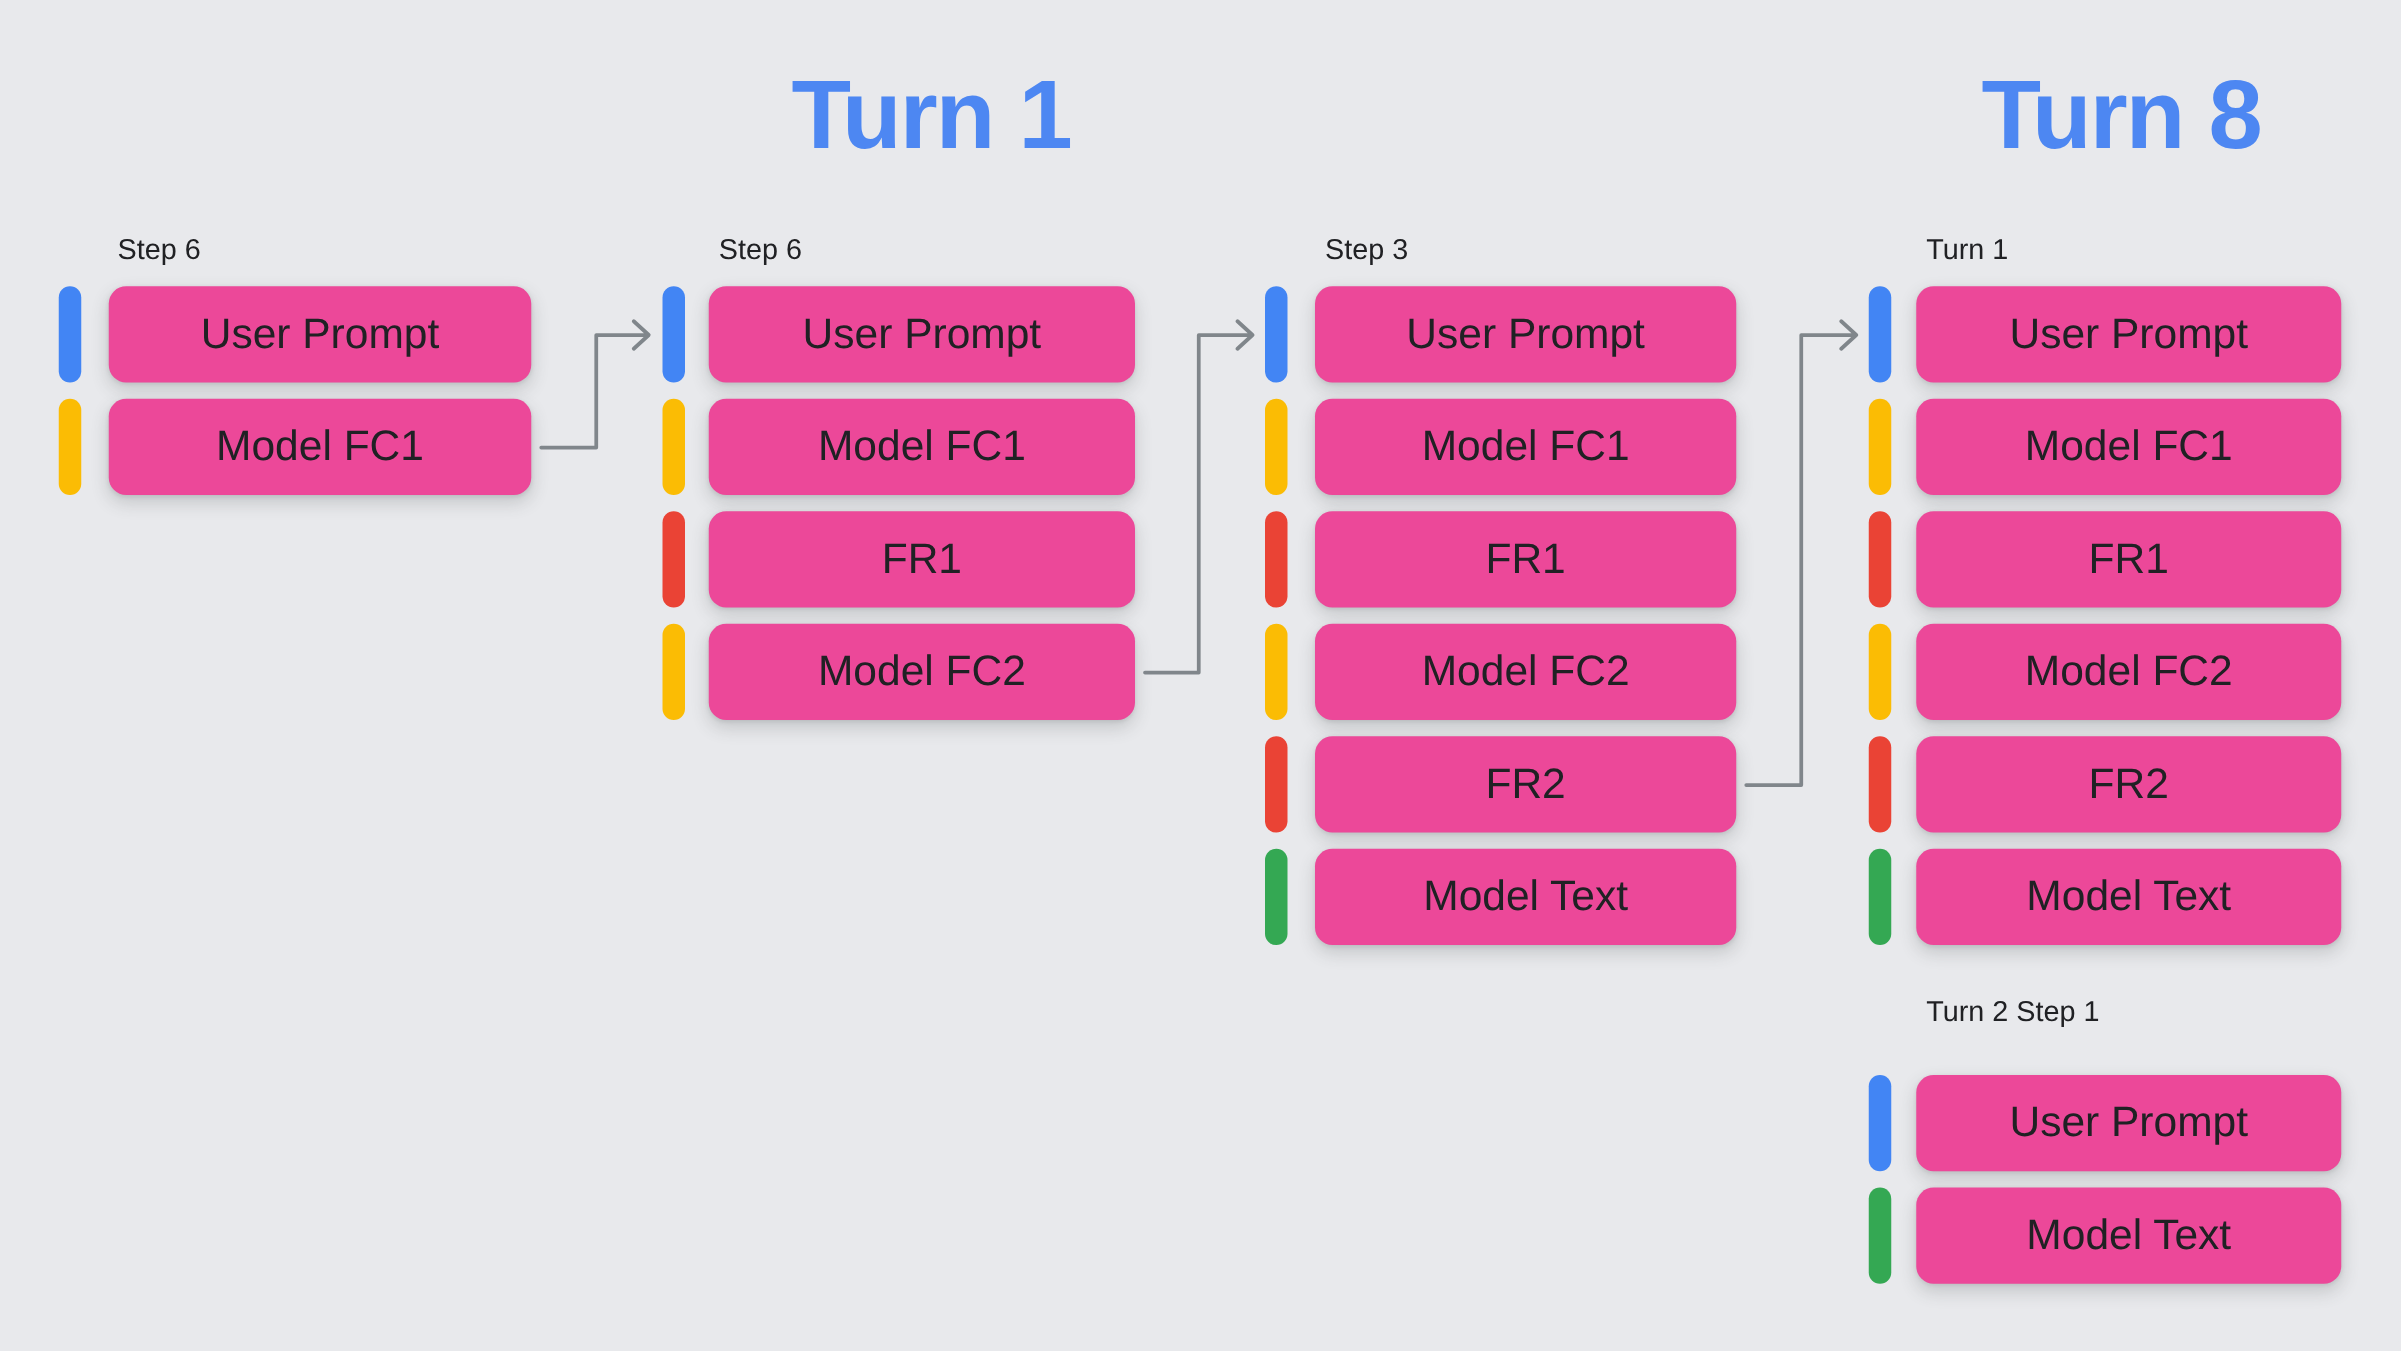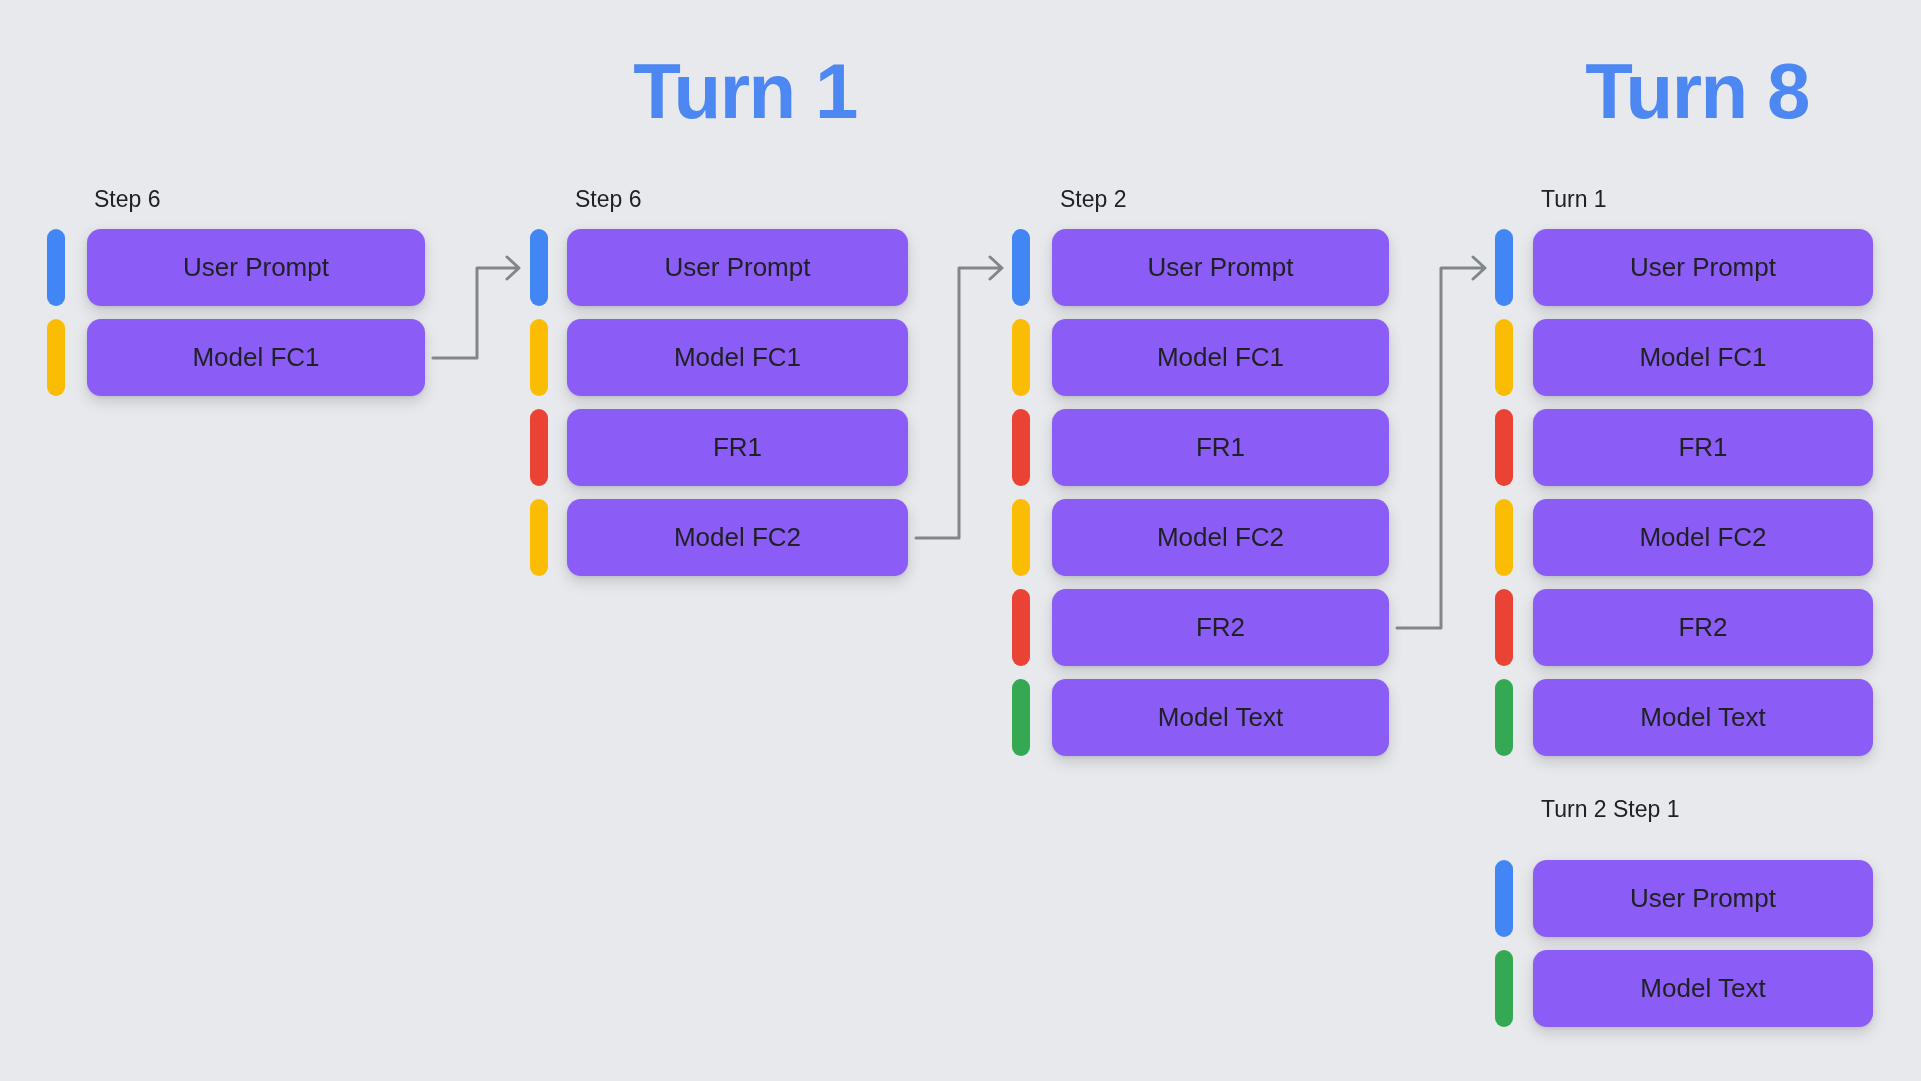--- a/index.html
+++ b/index.html
@@ -38,43 +38,43 @@
     width:18px;height:77px;border-radius:9px;
   }
   .bar-blue{background:#4285F4;}
   .bar-yellow{background:#FBBC04;}
   .bar-red{background:#EA4335;}
   .bar-green{background:#34A853;}
   .box{
     position:absolute;
     left:var(--ox);top:var(--ty);
     width:var(--ow);height:77px;
-    background:#8b5cf6;border-radius:14px;
+    background:#ec4899;border-radius:14px;
     box-shadow:0 6px 14px rgba(60,64,67,.20),0 1px 3px rgba(60,64,67,.10);
     display:flex;align-items:center;justify-content:center;
-    font-size:26px;font-weight:400;color:#202124;
+    font-size:34px;font-weight:400;color:#202124;
     white-space:nowrap;
   }
   #arrows{position:absolute;left:0;top:0;}
   #arrows path{
     stroke:#80868B;stroke-width:3;fill:none;
     stroke-linecap:round;stroke-linejoin:round;
   }
 </style>
 </head>
 <body>
 
 <div id="page">
 
   <div class="title" style="left:745px;">Turn 1</div>
   <div class="title" style="left:1697px;">Turn 8</div>
 
   <div class="col-label" style="left:94px;  top:186px;">Step 6</div>
   <div class="col-label" style="left:575px; top:186px;">Step 6</div>
-  <div class="col-label" style="left:1060px;top:186px;">Step 2</div>
+  <div class="col-label" style="left:1060px;top:186px;">Step 3</div>
   <div class="col-label" style="left:1541px;top:186px;">Turn 1</div>
   <div class="col-label" style="left:1541px;top:796px;">Turn 2 Step 1</div>
 
   <div>
     <span class="bar bar-blue c1 r1"></span>
     <div class="box c1 r1">
         <span>User Prompt</span>
       </div>
     <span class="bar bar-yellow c1 r2"></span>
     <div class="box c1 r2">

